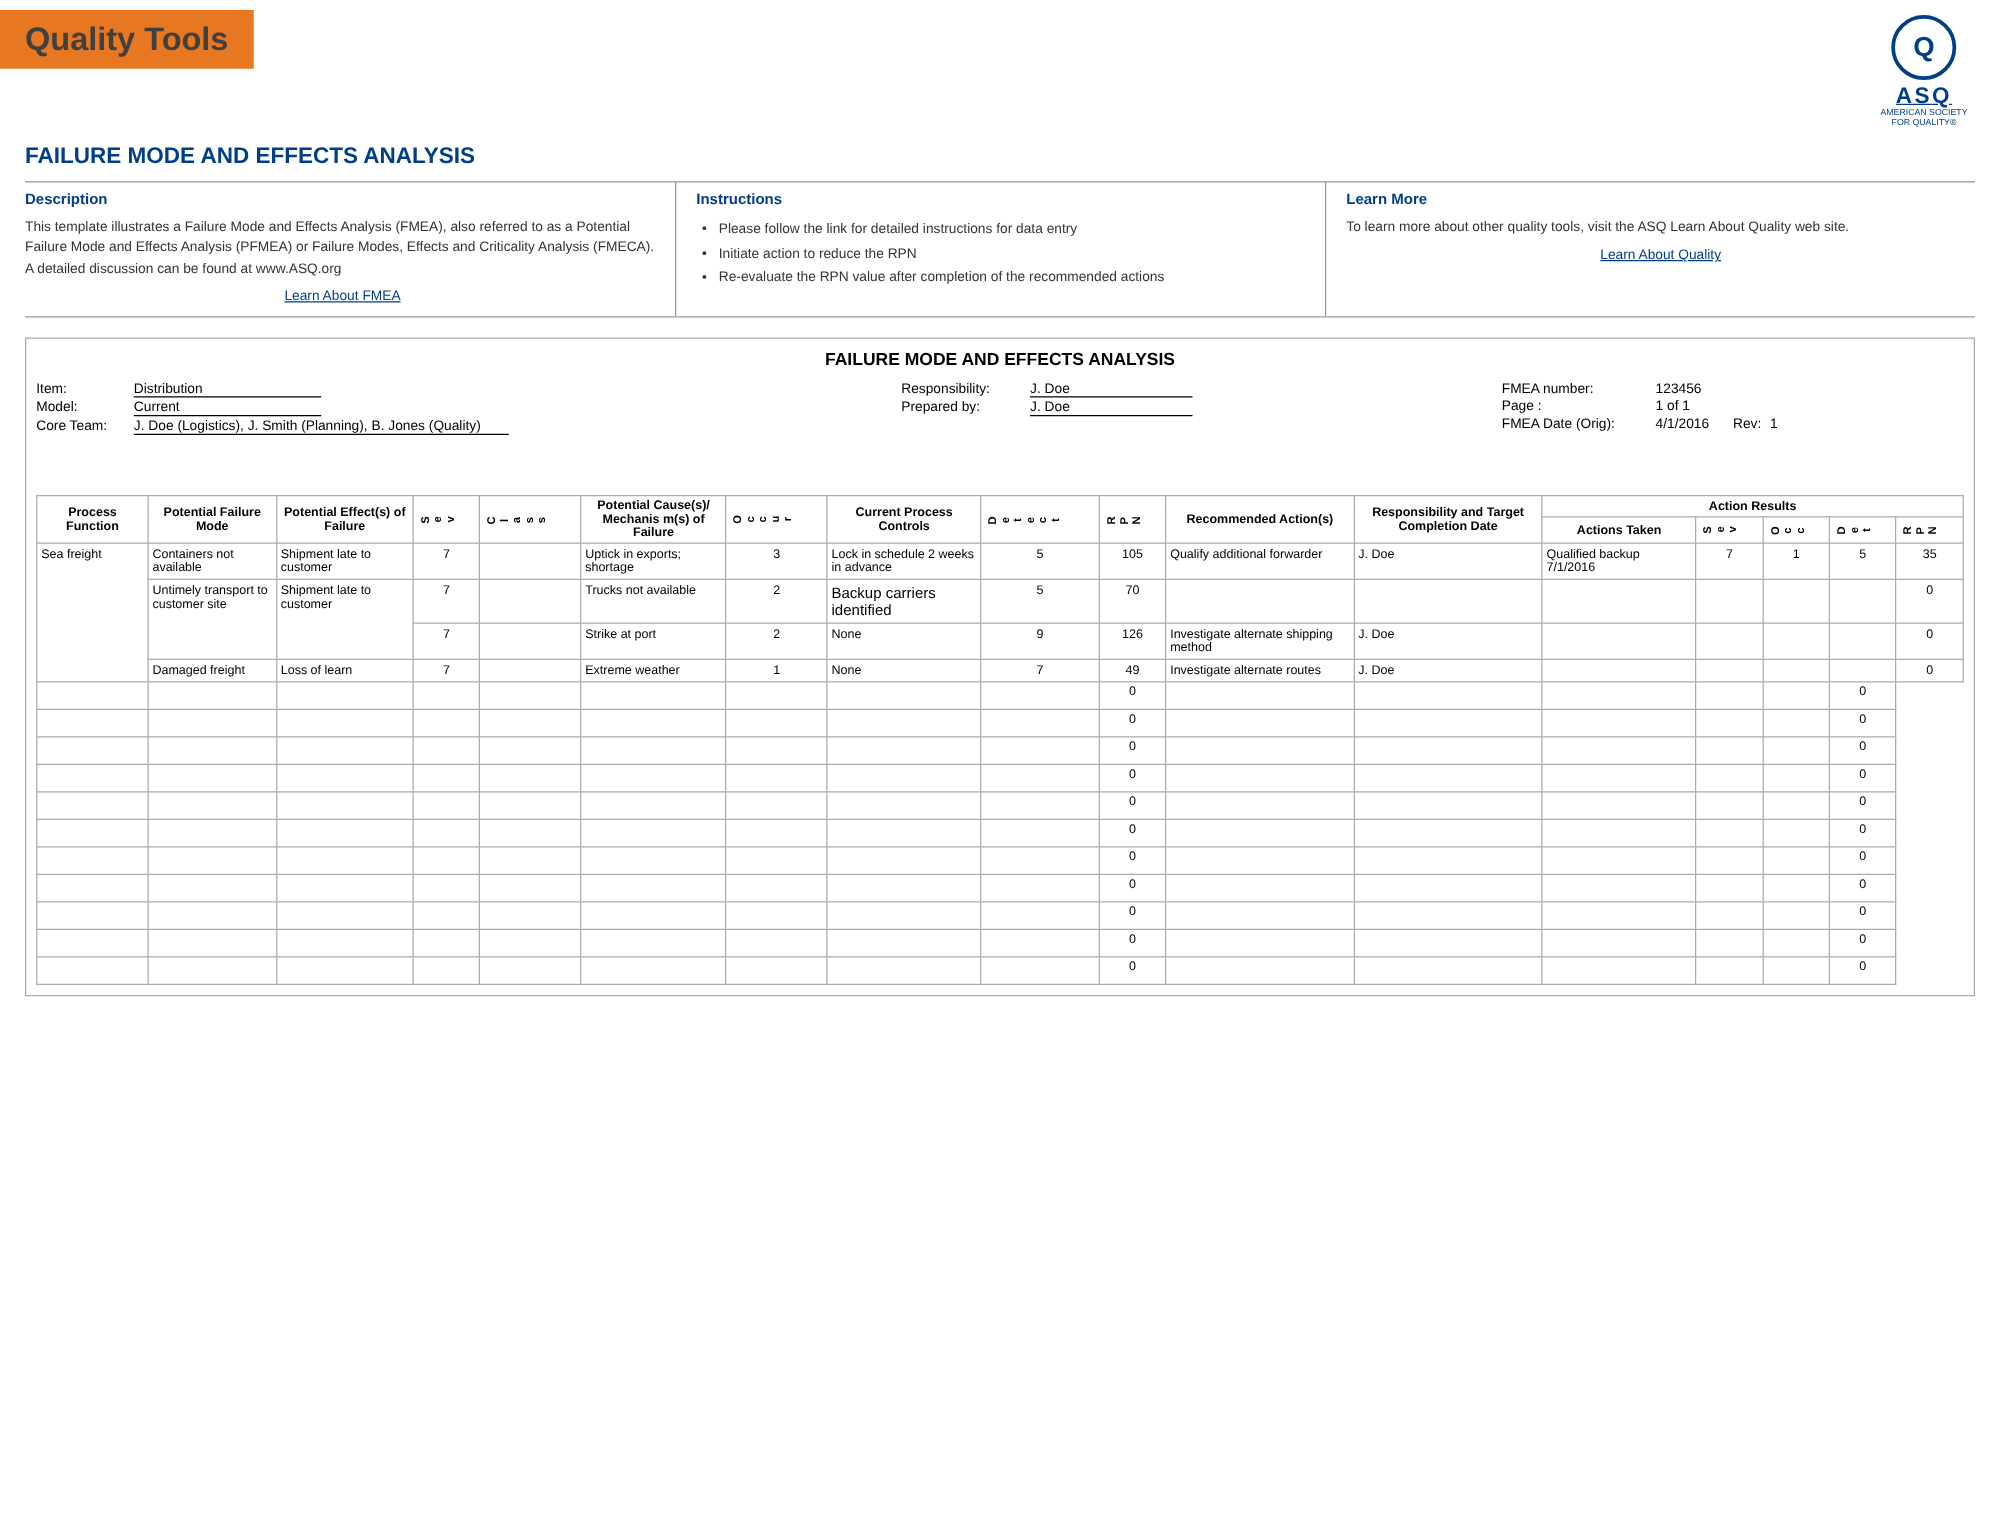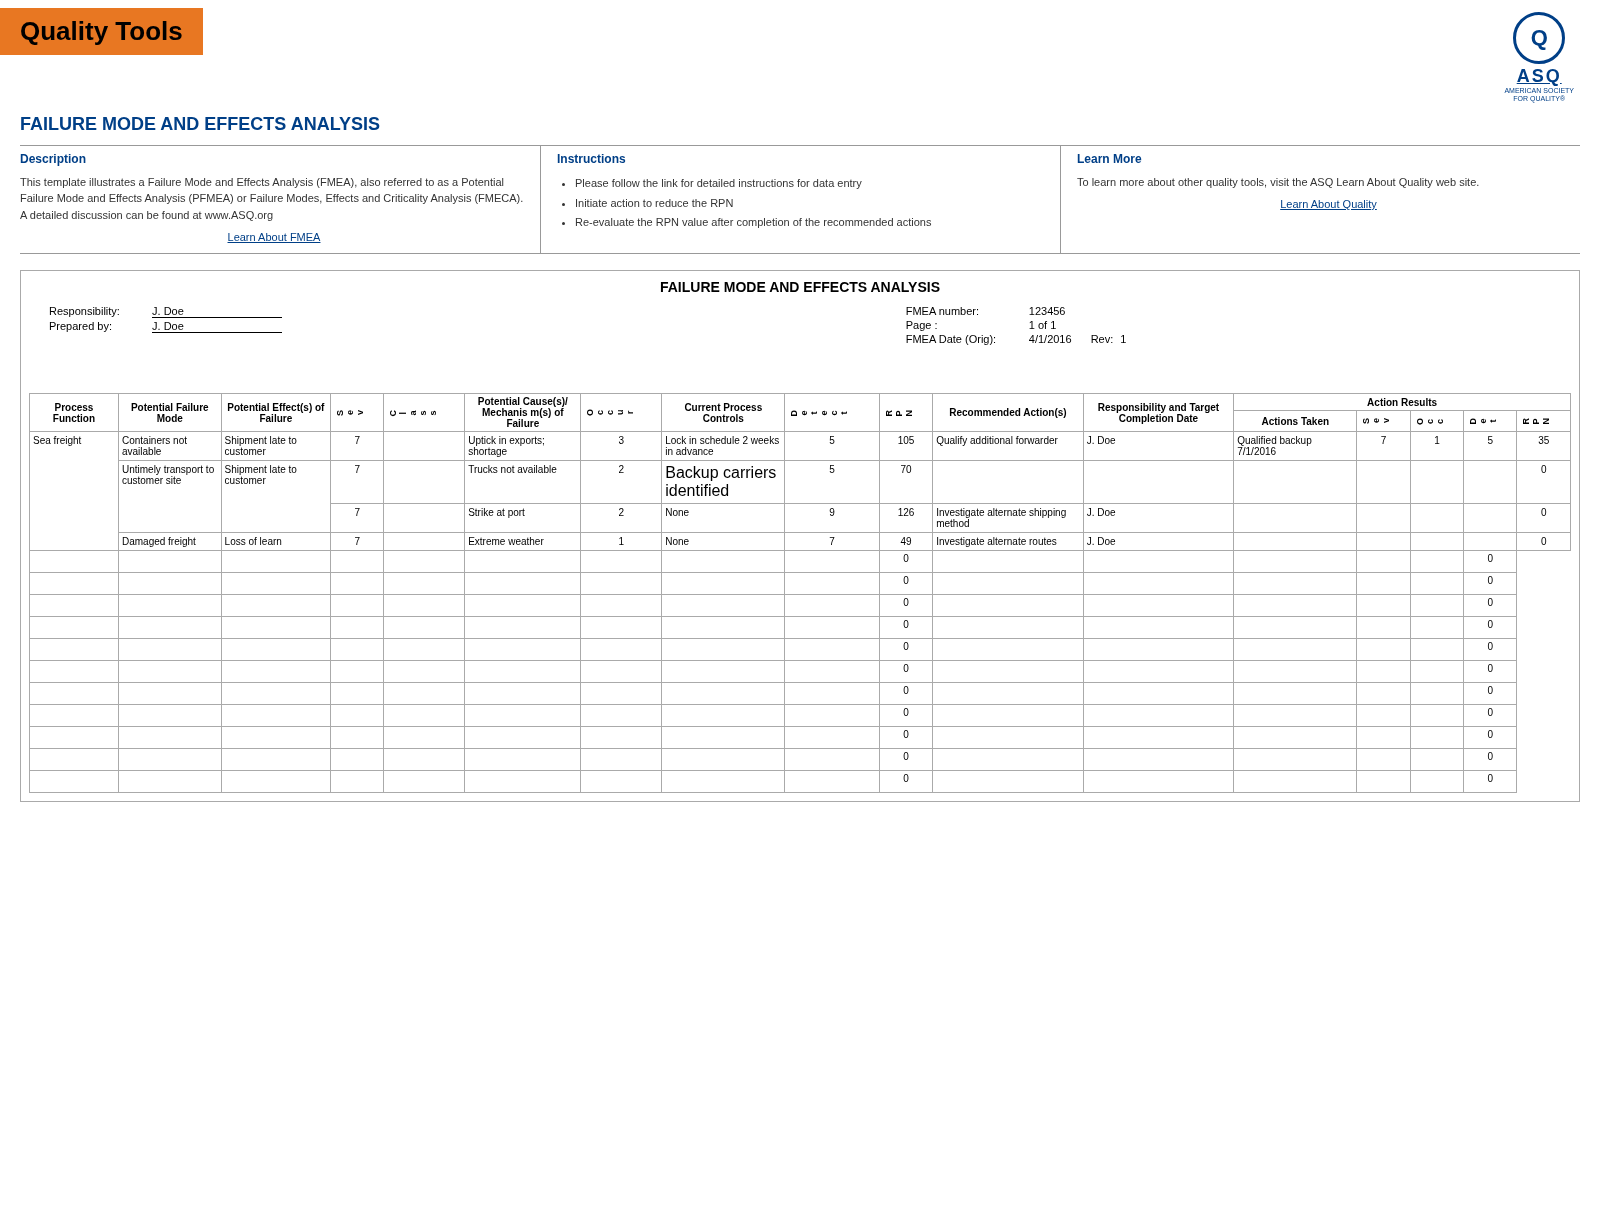--- a/index.html
+++ b/index.html
@@ -1,20 +1,20 @@
 <!DOCTYPE html>
 <html><head>
   <meta charset="utf-8">
   <style>
     * { box-sizing: border-box; margin: 0; padding: 0; }
     body { font-family: Arial, sans-serif; font-size: 12px; background: #fff; color: #000; }
 
     
     .header { background: #fff; padding: 8px 16px 0 0; display: flex; justify-content: space-between; align-items: flex-start; }
-    .quality-tools-banner { background: #e87722; color: #000000; font-size: 26px; font-weight: bold; padding: 8px 20px; display: inline-block; }
+    .quality-tools-banner { background: #e87722; color: #404040; font-size: 26px; font-weight: bold; padding: 8px 20px; display: inline-block; }
     .asq-logo { display: flex; flex-direction: column; align-items: center; margin-right: 10px; margin-top: 4px; }
     .asq-circle { width: 52px; height: 52px; border-radius: 50%; border: 3px solid #003f87; display: flex; align-items: center; justify-content: center; font-size: 22px; font-weight: bold; color: #003f87; margin-bottom: 2px; }
     .asq-text { font-size: 18px; font-weight: bold; color: #003f87; letter-spacing: 2px; text-decoration: underline; }
     .asq-sub { font-size: 7px; color: #003f87; text-align: center; line-height: 1.2; }
 
     
     .main-content { padding: 10px 20px; }
 
     
     .page-title { color: #003f87; font-size: 20px; font-weight: bold; margin-bottom: 10px; }
@@ -84,20 +84,34 @@
       <div class="info-col-header">Learn More</div>
       <p>To learn more about other quality tools, visit the ASQ Learn About Quality web site.</p>
       <a class="info-link">Learn About Quality</a>
     </div>
   </div>
 
   <div class="fmea-container">
     <div class="fmea-title">FAILURE MODE AND EFFECTS ANALYSIS</div>
 
     <div style="display:flex; justify-content:space-between; margin-bottom:6px; font-size:11px;">
+      <div style="flex:1;">
+        <div>
+          <span style="display:inline-block;width:75px;">Item:</span>
+          <span style="border-bottom:1px solid #000;display:inline-block;min-width:150px;">Distribution</span>
+        </div>
+        <div style="margin-top:2px;">
+          <span style="display:inline-block;width:75px;">Model:</span>
+          <span style="border-bottom:1px solid #000;display:inline-block;min-width:150px;">Current</span>
+        </div>
+        <div style="margin-top:2px;">
+          <span style="display:inline-block;width:75px;">Core Team:</span>
+          <span style="border-bottom:1px solid #000;display:inline-block;min-width:300px;">J. Doe (Logistics), J. Smith (Planning), B. Jones (Quality)</span>
+        </div>
+      </div>
       <div style="flex:0.7; padding-left:20px;">
         <div>
           <span style="display:inline-block;width:100px;">Responsibility:</span>
           <span style="border-bottom:1px solid #000;display:inline-block;min-width:130px;">J. Doe</span>
         </div>
         <div style="margin-top:2px;">
           <span style="display:inline-block;width:100px;">Prepared by:</span>
           <span style="border-bottom:1px solid #000;display:inline-block;min-width:130px;">J. Doe</span>
         </div>
       </div>
@@ -182,21 +196,21 @@
             <td style="font-size: 10px; vertical-align: top; padding: 3px;">5</td>
             <td style="font-size: 10px; vertical-align: top; padding: 3px;">35</td>
           </tr>
           <tr>
             <td rowspan="2" class="left-align" style="font-size: 10px; vertical-align: top; padding: 3px;">Untimely transport to customer site</td>
             <td rowspan="2" class="left-align" style="font-size: 10px; vertical-align: top; padding: 3px;">Shipment late to customer</td>
             <td style="font-size: 10px; vertical-align: top; padding: 3px;">7</td>
             <td style="font-size: 10px; vertical-align: top; padding: 3px;"></td>
             <td class="left-align" style="font-size: 10px; vertical-align: top; padding: 3px;">Trucks not available</td>
             <td style="font-size: 10px; vertical-align: top; padding: 3px;">2</td>
-            <td class="left-align" style="font-size: 16px; vertical-align: top; padding: 3px;">Backup carriers identified</td>
+            <td class="left-align" style="font-size: 12px; vertical-align: top; padding: 3px;">Backup carriers identified</td>
             <td style="font-size: 10px; vertical-align: top; padding: 3px;">5</td>
             <td style="font-size: 10px; vertical-align: top; padding: 3px;">70</td>
             <td class="left-align" style="font-size: 10px; vertical-align: top; padding: 3px;"></td>
             <td class="left-align" style="font-size: 10px; vertical-align: top; padding: 3px;"></td>
             <td class="left-align" style="font-size: 10px; vertical-align: top; padding: 3px;"></td>
             <td style="font-size: 10px; vertical-align: top; padding: 3px;"></td>
             <td style="font-size: 10px; vertical-align: top; padding: 3px;"></td>
             <td style="font-size: 10px; vertical-align: top; padding: 3px;"></td>
             <td style="font-size: 10px; vertical-align: top; padding: 3px;">0</td>
           </tr>

